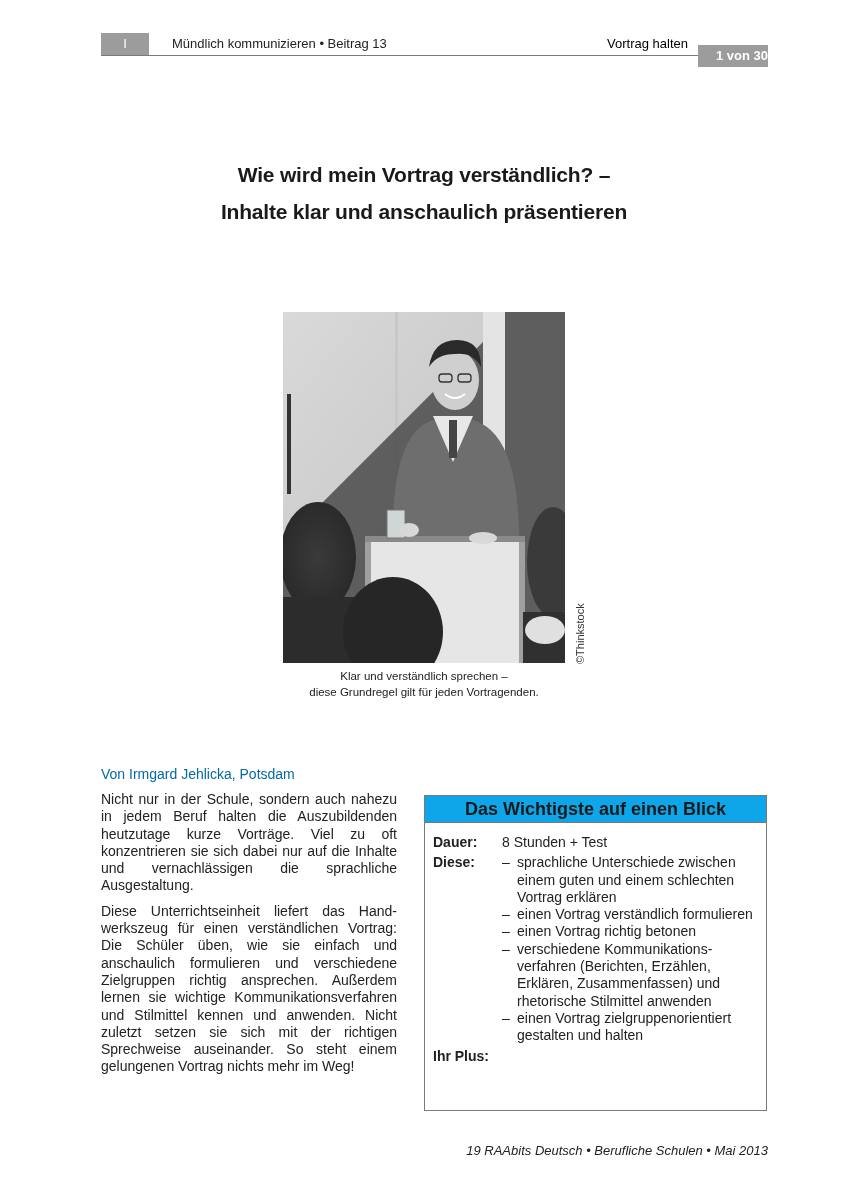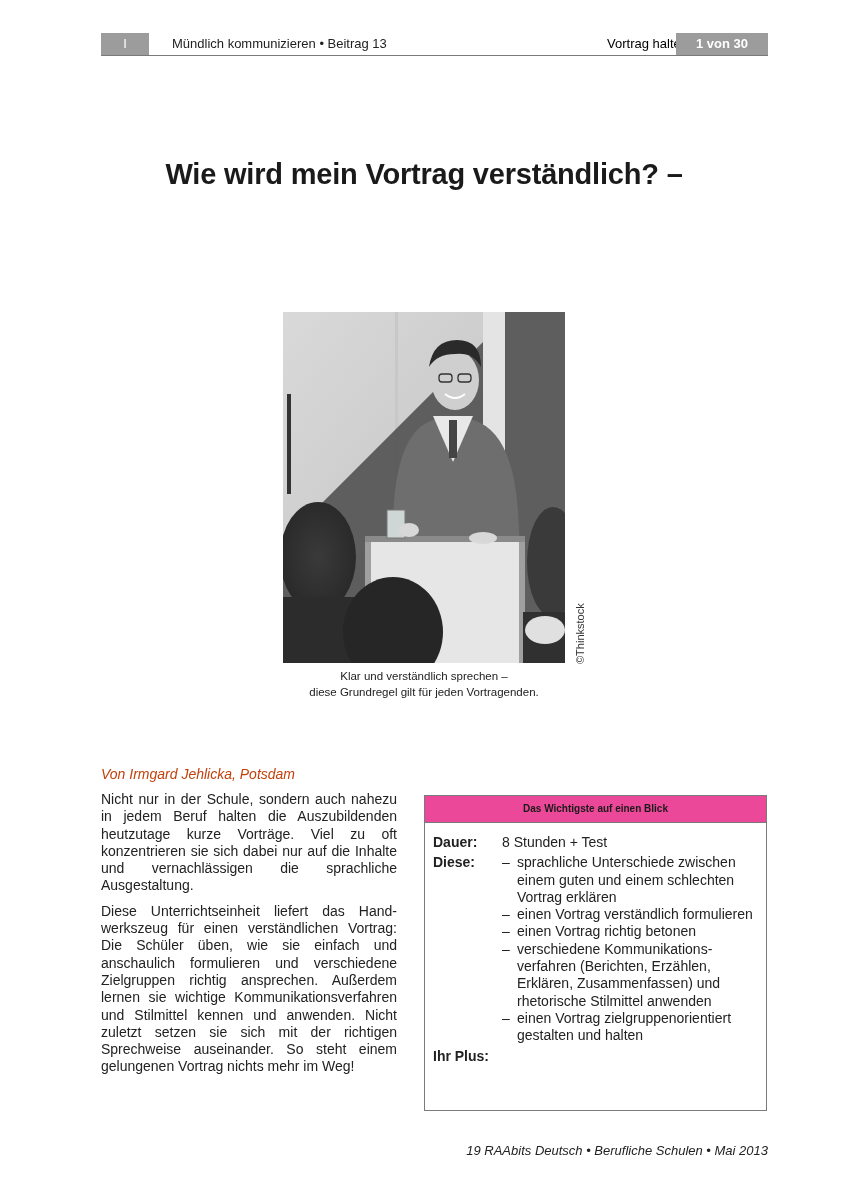--- a/index.html
+++ b/index.html
@@ -6,47 +6,47 @@
   body { width: 848px; height: 1200px; position: relative; overflow: hidden;
          font-family: "Liberation Sans", sans-serif; color: #1a1a1a; }
 
   
   .header { position: absolute; left: 101px; top: 33px; width: 667px; height: 22px;
             border-bottom: 1.5px solid #7a7a7a; }
   .hdr-section { position: absolute; left: 0; top: 0; width: 48px; height: 22px;
                  background: #9c9c9c; color: #fff; font-size: 13px; text-align: center; line-height: 22px; }
   .hdr-title { position: absolute; left: 71px; top: 0; line-height: 22px; font-size: 13px; color: #222; }
   .hdr-topic { position: absolute; right: 80px; top: 0; line-height: 22px; font-size: 13px; color: #000000; }
-  .hdr-page { position: absolute; right: 0; top: 0; width: 92px; height: 22px; background: #9c9c9c;
-              color: #fff; font-weight: bold; font-size: 13px; text-align: center; line-height: 22px; }
+  .hdr-page { position: absolute; right: 0; top: 12px; width: 70px; height: 22px; background: #9c9c9c;
+              color: #fff; font-weight: bold; font-size: 13px; text-align: right; line-height: 22px; }
 
   
   .title { position: absolute; left: 60px; top: 156px; width: 728px; text-align: center;
-           font-size: 29px; font-weight: bold; line-height: 37px; color: #1a1a1a; letter-spacing: -0.2px; }
+           font-size: 21px; font-weight: bold; line-height: 37px; color: #1a1a1a; letter-spacing: -0.2px; }
 
   
   .photo { position: absolute; left: 283px; top: 312px; width: 282px; height: 351px;
            background: #888; overflow: hidden; }
   .photo svg { display: block; }
   .credit { position: absolute; left: 574px; top: 664px; transform-origin: left top;
             transform: rotate(-90deg); font-size: 11px; color: #333; white-space: nowrap; }
   .caption { position: absolute; left: 250px; top: 668px; width: 348px; text-align: center;
              font-size: 11.5px; line-height: 16px; color: #222; }
 
   
-  .author { position: absolute; left: 101px; top: 766px; font-size: 14px; font-style: italic; color: #c2410c; }
+  .author { position: absolute; left: 101px; top: 766px; font-size: 14px; color: #0369a1; }
   .body-col { position: absolute; left: 101px; top: 791px; width: 296px; font-size: 14px;
               line-height: 17.3px; color: #222; text-align: justify; hyphens: manual; }
   .body-col p { margin: 0 0 8px 0; }
 
   
   .infobox { position: absolute; left: 424px; top: 795px; width: 343px; height: 316px;
              border: 1.3px solid #7a7a7a; box-sizing: border-box; }
-  .infobox-head { height: 26px; background: #ec4899; border-bottom: 1.3px solid #7a7a7a;
-                  text-align: center; font-weight: bold; font-size: 10px; line-height: 26px; color: #1a1a1a; }
+  .infobox-head { height: 26px; background: #0ea5e9; border-bottom: 1.3px solid #7a7a7a;
+                  text-align: center; font-weight: bold; font-size: 18px; line-height: 26px; color: #1a1a1a; }
   .infobox-body { padding: 11px 8px 0 8px; font-size: 14px; line-height: 17.3px; color: #222; }
   .row { display: flex; margin-bottom: 3px; }
   .row .lbl { width: 69px; flex: 0 0 69px; font-weight: bold; }
   .row .val { flex: 1; }
   .goals { margin: 0; padding: 0; list-style: none; }
   .goals li { position: relative; padding-left: 15px; }
   .goals li .dash { position: absolute; left: 0; top: 0; }
 
   
   .footer { position: absolute; right: 80px; top: 1143px; font-size: 13px; font-style: italic; color: #222; }
@@ -56,20 +56,21 @@
 
 <div class="header">
   <div class="hdr-section">I</div>
   <div class="hdr-title">Mündlich kommunizieren • Beitrag 13</div>
   <div class="hdr-topic">Vortrag halten</div>
   <div class="hdr-page">1 von 30</div>
 </div>
 
 <div class="title">
   <div>Wie wird mein Vortrag verständlich? –</div>
+  <div>Inhalte klar und anschaulich präsentieren</div>
 </div>
 
 <div class="photo" title="Smiling man in suit speaking at a lectern in front of an audience">
   <svg width="282" height="351" viewBox="0 0 282 351">
     <defs>
       <linearGradient id="wall" x1="0" y1="0" x2="1" y2="1">
         <stop offset="0" stop-color="#d9d9d9"></stop>
         <stop offset="1" stop-color="#bdbdbd"></stop>
       </linearGradient>
       <radialGradient id="blur" cx="0.5" cy="0.5" r="0.5">

